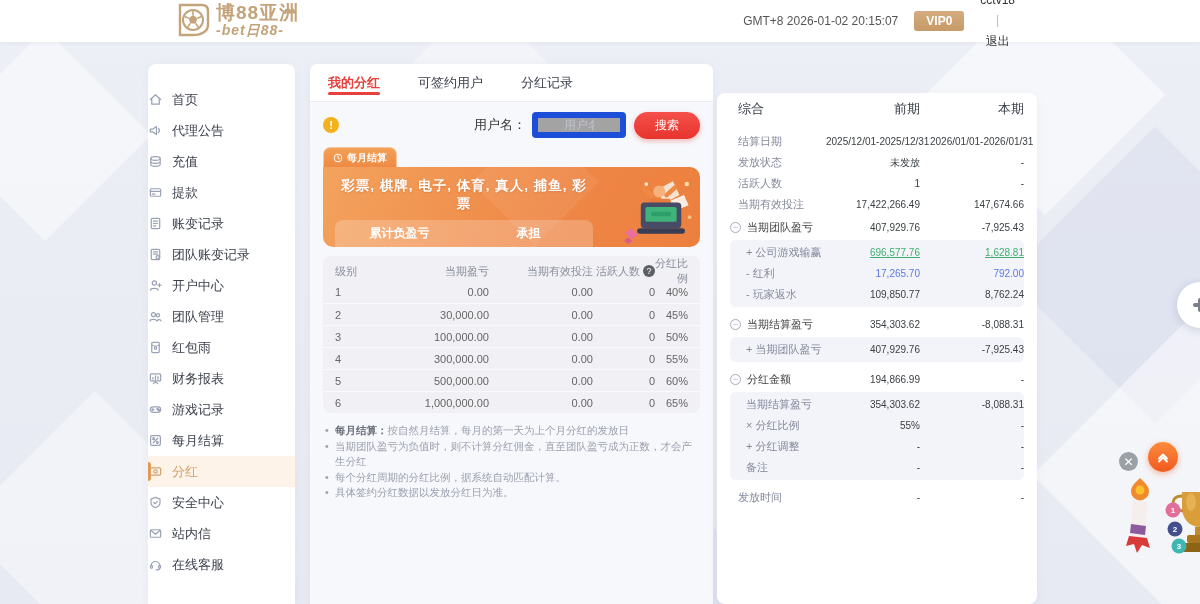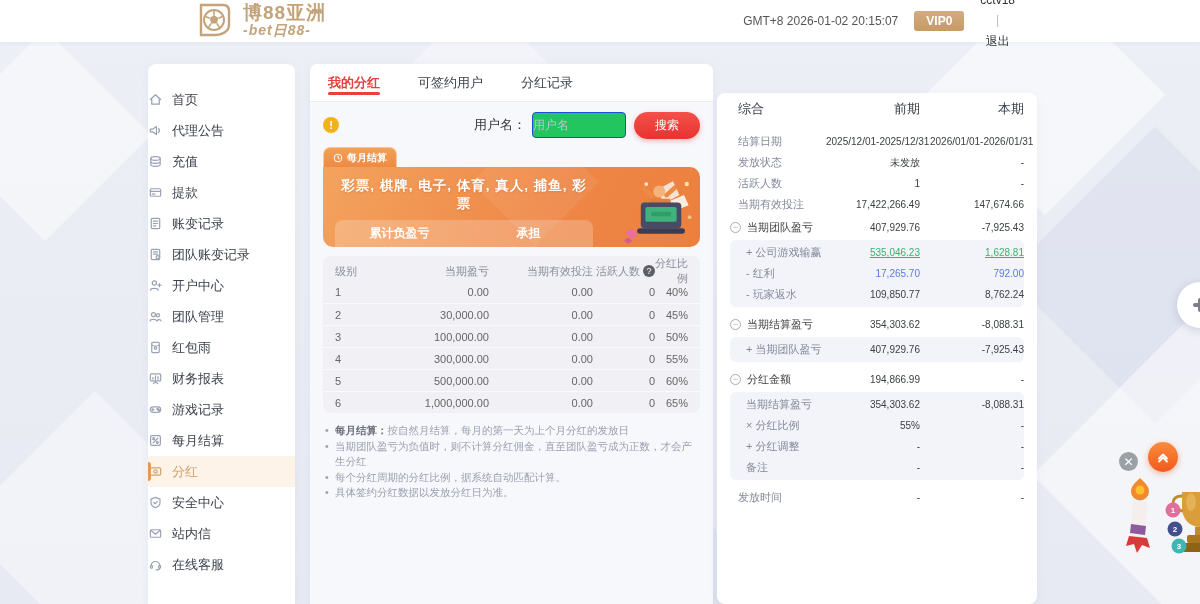--- a/index.html
+++ b/index.html
@@ -16,21 +16,21 @@
   .d2{left:960px;top:10px;width:170px;height:170px;background:rgba(255,255,255,.5);}
   .d3{left:1050px;top:170px;width:210px;height:210px;background:rgba(205,212,232,.35);}
   .d4{left:0px;top:430px;width:190px;height:190px;background:rgba(255,255,255,.4);}
   .d5{left:600px;top:520px;width:150px;height:150px;background:rgba(205,212,232,.3);}
   .d6{left:1080px;top:360px;width:230px;height:230px;background:rgba(255,255,255,.5);}
   .d7{left:420px;top:20px;width:120px;height:120px;background:rgba(255,255,255,.35);}
 
   
   .topbar { position:absolute; left:0; top:0; width:1200px; height:42px; background:#fff; z-index:5;
             box-shadow:0 1px 4px rgba(90,100,140,.08); }
-  .logo { position:absolute; left:197px; top:3px; display:flex; align-items:flex-end; gap:12px; }
+  .logo { position:absolute; left:176px; top:3px; display:flex; align-items:flex-end; gap:6px; }
   .logo-ball { width:34px; height:34px; }
   .logo-text { line-height:1; color:#c3a379; }
   .logo-line1 { font-size:19px; font-weight:bold; letter-spacing:1px; }
   .logo-line2 { font-size:14px; font-weight:bold; font-style:italic; letter-spacing:1px; margin-top:1px; }
   .topbar-right { position:absolute; right:185px; top:0; height:42px; display:flex; align-items:center; gap:16px; }
   .gmt-time { font-size:12px; color:#555; }
   .vip-badge { background:linear-gradient(180deg,#d4ac80,#c79a66); color:#fff; font-size:12px; font-weight:bold;
                padding:3px 12px; border-radius:3px; }
   .user-box { font-size:12px; color:#333; display:flex; gap:6px; align-items:center;flex-direction:column; }
   .user-sep { color:#bbb; }
@@ -56,22 +56,22 @@
   .tab { position:relative; font-size:13px; color:#3a3f4a; cursor:pointer; height:24px; display:flex; align-items:center; }
   .tab.active { color:#e8403c; font-weight:bold; }
   .tab.active::after { content:""; position:absolute; left:0; right:0; bottom:0; height:3px;
             background:#e8403c; border-radius:2px; }
   .main-body { flex:1; background:#f7f8fc; padding:9px 13px 0; }
 
   .search-row { display:flex; align-items:center; height:28px; }
   .warn-icon { width:16px; height:16px; border-radius:50%; background:#f3b21b; color:#fff; font-size:11px;
                font-weight:bold; display:flex; align-items:center; justify-content:center; margin-right:auto; }
   .search-label { font-size:13px; color:#333; margin-right:6px; }
-  .search-input { width:94px; height:26px; border:1px solid #1d4ed8; border-radius:4px; background:#22c55e;
-               font-size:12px; padding:0 0; color:#333; outline:none; }
+  .search-input { width:94px; height:26px; border:6px solid #1d4ed8; border-radius:4px; background:#a3a3a3;
+               font-size:12px; padding:0 26px; color:#333; outline:none; }
   .search-input::placeholder { color:#c0c2cc; }
   .search-btn { margin-left:8px; width:66px; height:27px; border:none; border-radius:14px; color:#fff;
                font-size:12px; background:linear-gradient(180deg,#f5504a,#e7332e); cursor:pointer;
                box-shadow:0 2px 5px rgba(230,60,50,.35); }
 
   .banner-wrap { margin-top:8px; position:relative; z-index:1; }
   .banner-tag { display:inline-flex; align-items:center; gap:4px; background:linear-gradient(180deg,#f3a055,#ee8a44);
                color:#fff; font-size:10px; font-weight:bold; padding:3px 9px 2px; border-radius:7px 7px 0 0;
                border:1px solid rgba(255,255,255,.5); border-bottom:none; }
   .banner { position:relative; height:80px; border-radius:0 10px 10px 10px; overflow:hidden;
@@ -467,21 +467,21 @@
       </div>
       <div class="p-group-wrap">
         <div class="p-row group">
           <span class="p-lab"><span class="minus-icon">−</span>当期团队盈亏</span>
           <span class="p-val">407,929.76</span>
           <span class="p-val">-7,925.43</span>
         </div>
         <div class="p-sub">
           <div class="p-row sub">
             <span class="p-lab">+ 公司游戏输赢</span>
-            <span class="p-val v-green">535,046.23</span>
+            <span class="p-val v-green">696,577.76</span>
             <span class="p-val v-green">1,628.81</span>
           </div>
           <div class="p-row sub">
             <span class="p-lab">- 红利</span>
             <span class="p-val v-blue">17,265.70</span>
             <span class="p-val v-blue">792.00</span>
           </div>
           <div class="p-row sub">
             <span class="p-lab">- 玩家返水</span>
             <span class="p-val">109,850.77</span>

